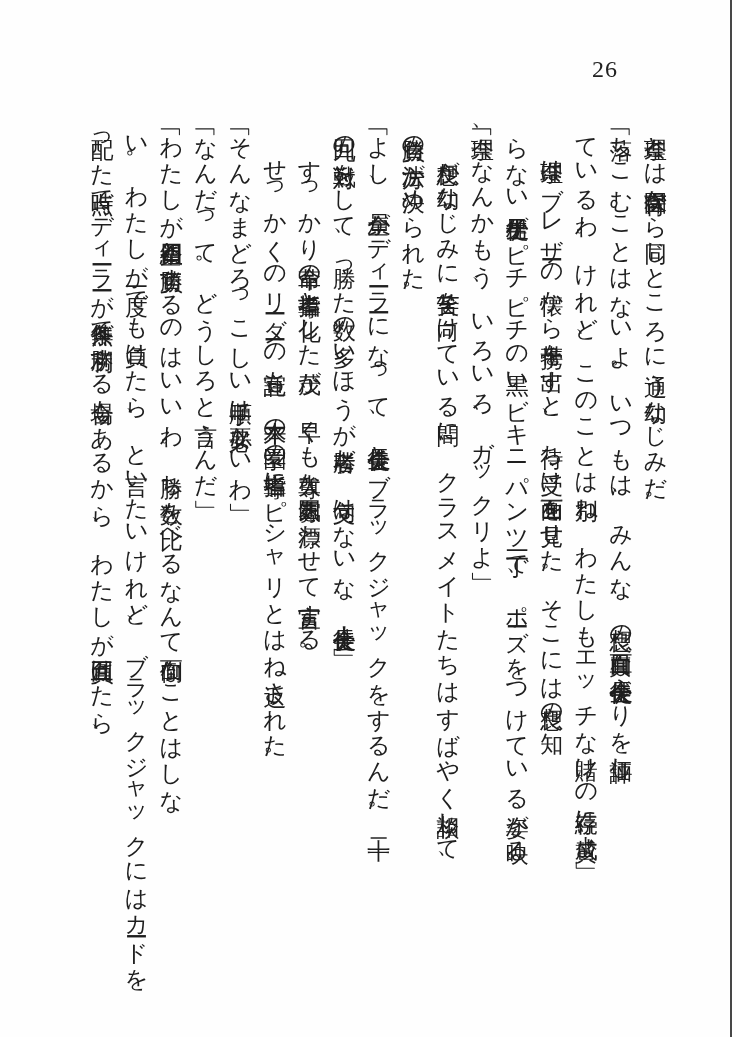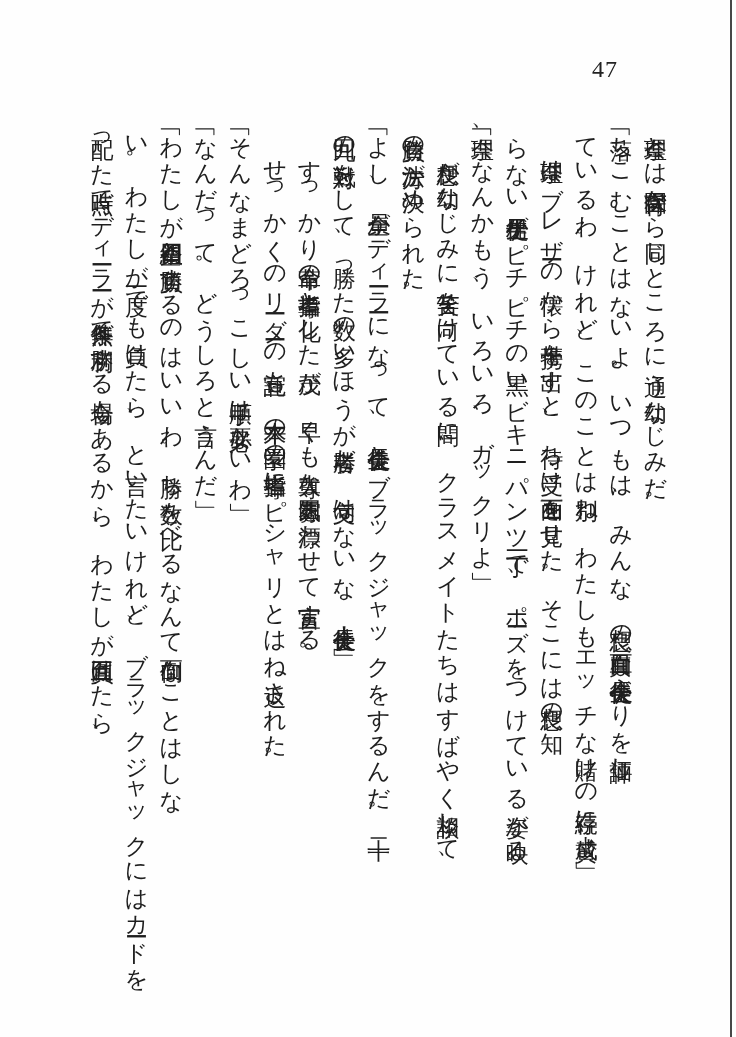--- a/index.html
+++ b/index.html
@@ -51,21 +51,21 @@
     width: 2px;
     height: 1037px;
     background: #474747;
   }
 </style>
 </head>
 <body>
 
 <div class="page">
 
-  <div class="page-number">47</div>
+  <div class="page-number">26</div>
 
   <div class="text-block">
     <p class="col">理奈とは保育園から同じところに通う幼なじみだ。</p>
     <p class="col">「落ちこむことはないよ。いつもは、みんな、想良の真面目な生徒会長ぶりを評価し</p>
     <p class="col">ているわ。けれど、このことは別ね。わたしもエッチな賭けの存続に賛成よ」</p>
     <p class="col indent">理奈はブレザーの懐から携帯を出すと、待ち受け画面を見せた。そこには想良の知</p>
     <p class="col">らない男子生徒がピチピチの黒いビキニパンツ一丁で、ポーズをつけている姿が映る。</p>
     <p class="col">「理奈、なんかもう、いろいろ、ガックリよ」</p>
     <p class="col indent">想良が幼なじみに苦笑を向けている間に、クラスメイトたちはすばやく相談して、</p>
     <p class="col">勝負の方法が決められた。</p>

